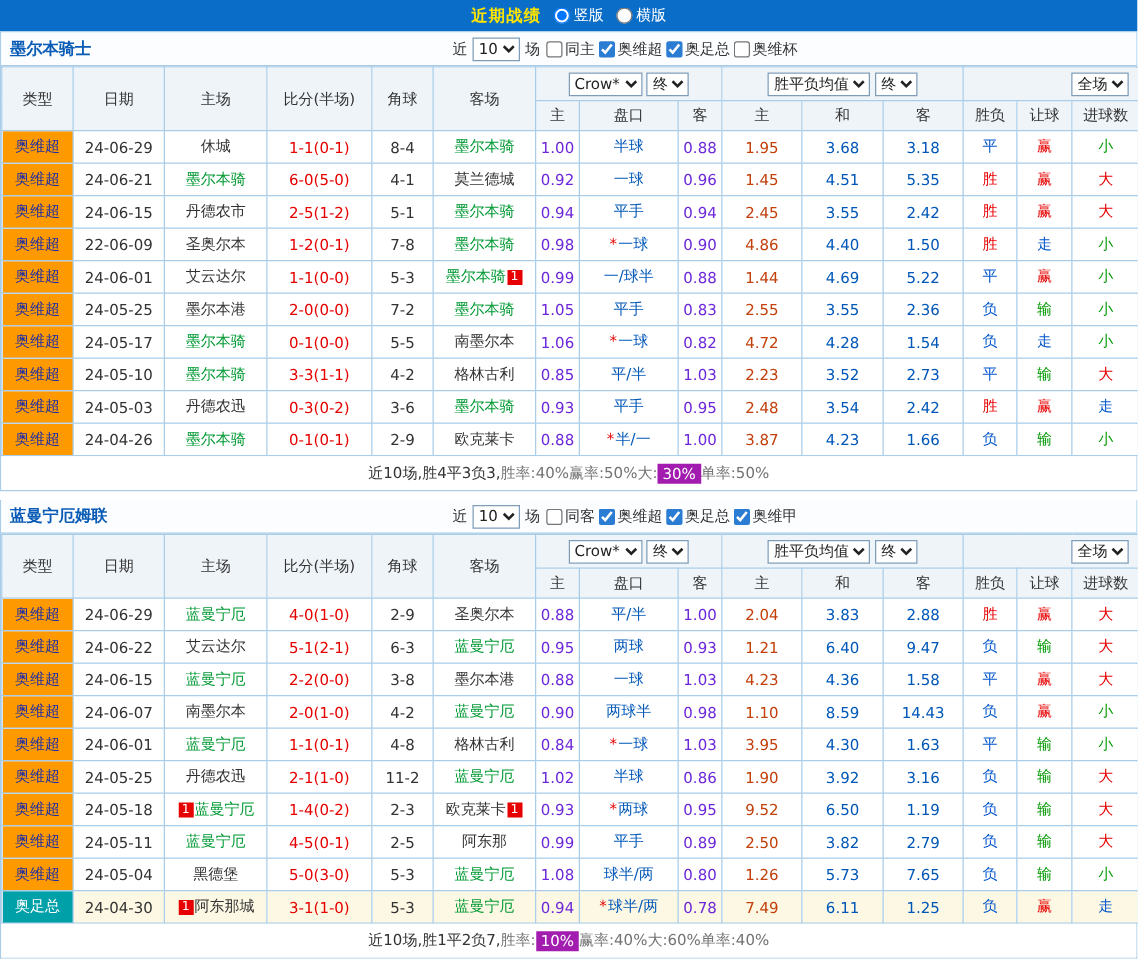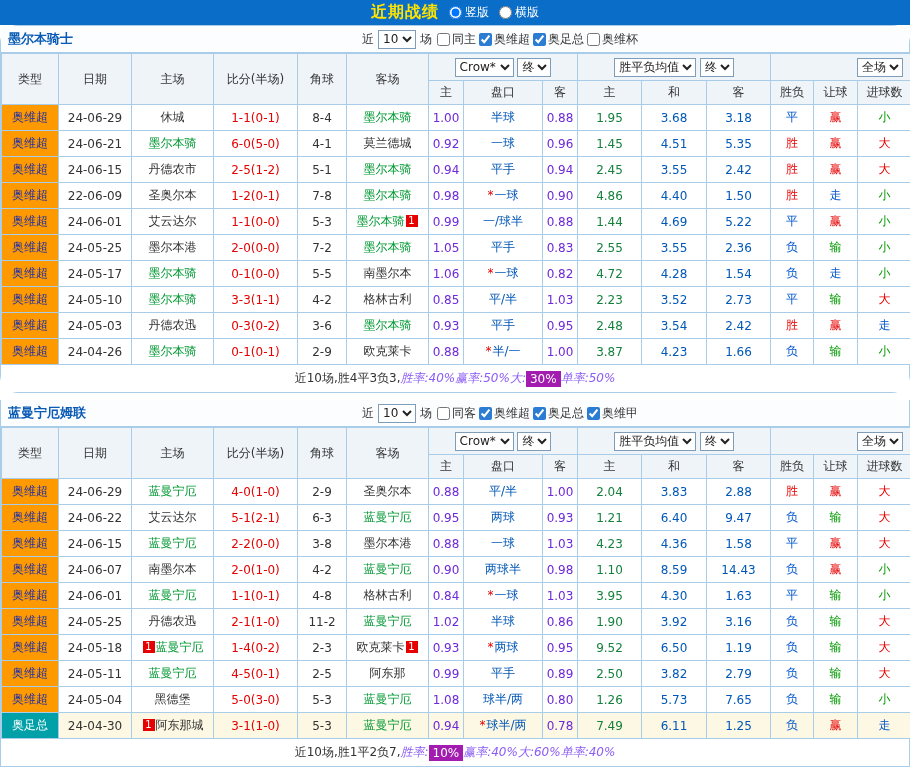--- a/index.html
+++ b/index.html
@@ -8,26 +8,26 @@
     width: 910px;
     font-family: "DejaVu Sans", "Liberation Sans", sans-serif;
     font-size: 12px;
     color: #333;
   }
   
   .topbar {
     height: 25px; background:#0A6DC8; color:#fff;
     display:flex; align-items:center; justify-content:center; gap:10px;
   }
-  .topbar .title { color:#FFE400; font-weight:bold; font-size:16px; letter-spacing:1px; }
+  .topbar .title { color:#FFE400; font-weight:bold; font-size:13px; letter-spacing:1px; }
   .topbar label { display:inline-flex; align-items:center; gap:3px; cursor:pointer; }
   .topbar input { margin:0; }
 
   .section { border:1px solid #A9CDE8; border-top:none; }
-  .section.first { border-top:1px solid #A9CDE8;border-radius:18px; }
+  .section.first { border-top:1px solid #A9CDE8; }
 
   
   .section-head { display:flex; align-items:center; height:27px; background:#FBFDFF; border-bottom:1px solid #A9CDE8; }
   .team-title { width:210px; padding-left:7px; color:#0A5BB5; font-weight:bold; font-size:13px; text-align:left; }
   .controls { flex:1; display:flex; align-items:center; justify-content:center; gap:4px; }
   .controls .cbs { display:inline-flex; align-items:center; gap:2px; }
   .controls label { display:inline-flex; align-items:center; gap:1px; cursor:pointer; }
   .controls input[type=checkbox] { accent-color:#2B7CD3; margin:0 1px; }
   .head-spacer { width:120px; }
 
@@ -51,36 +51,36 @@
   .league.teal { background:#00A0A8; color:#fff; }
 
   .date { color:#333; }
   .score { color:#E60000; }
   .corner { color:#333; }
   .team { color:#333; }
   .team.focus { color:#009933; }
   .odds { color:#6d28d9; }
   .hc { color:#0057B8; }
   .star { color:#E60000; margin-right:1px; }
-  .avg1 { color:#15803d; }
+  .avg1 { color:#c2410c; }
   .avg2 { color:#0057B8; }
   .avg3 { color:#0057B8; }
   .c-red { color:#E60000; }
   .c-blue { color:#0055CC; }
   .c-green { color:#009900; }
 
   .badge {
     display:inline-block; width:12px; height:12px; line-height:12px;
     background:#E60000; color:#fff; font-size:10px; text-align:center;
     vertical-align:1px; margin:0 1px;
   }
 
   .summary { height:27px; display:flex; align-items:center; justify-content:center; gap:0; background:#fff; }
   .sum-plain { color:#333; }
-  .sum-blue { color:#8b5cf6;font-style:italic; }
+  .sum-blue { color:#737373; }
   .sum-highlight { background:#a21caf; color:#fff; padding:1px 4px; }
 
   .gap { height:7px; }
 </style>
 </head>
 <body>
 
 <div class="topbar">
   <span class="title">近期战绩</span>
   <label>

